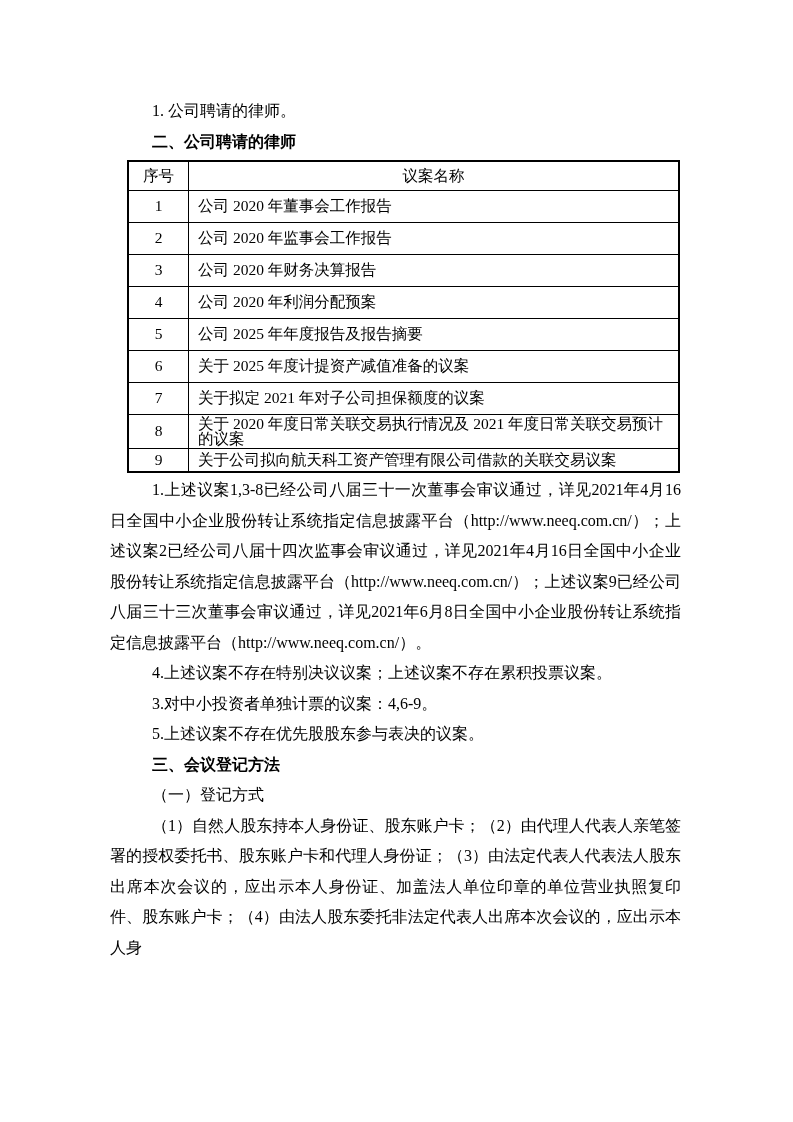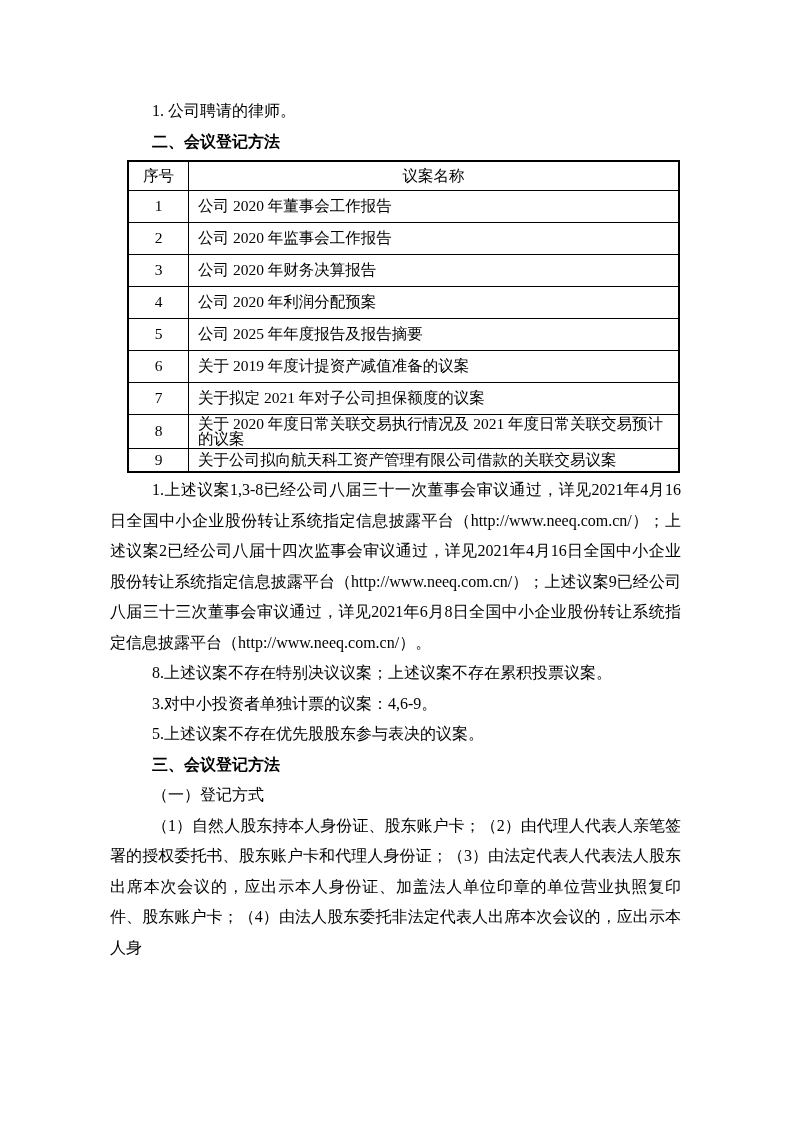--- a/index.html
+++ b/index.html
@@ -54,21 +54,21 @@
   .ptable tr.r9   { height:24px; }
 </style>
 </head>
 <body>
 
 <div class="page">
   <div class="content">
 
     <p>1. 公司聘请的律师。</p>
 
-    <p class="hd">二、会议登记方法</p>
+    <p class="hd">二、公司聘请的律师</p>
 
     <table class="ptable">
       <tbody>
         <tr class="hdr">
           <th class="c-no">序号</th>
           <th class="c-name">议案名称</th>
         </tr>
         <tr>
           <td class="c-no">1</td>
           <td class="c-name">公司 2020 年董事会工作报告</td>
@@ -84,39 +84,39 @@
         <tr>
           <td class="c-no">4</td>
           <td class="c-name">公司 2020 年利润分配预案</td>
         </tr>
         <tr>
           <td class="c-no">5</td>
           <td class="c-name">公司 2025 年年度报告及报告摘要</td>
         </tr>
         <tr>
           <td class="c-no">6</td>
-          <td class="c-name">关于 2019 年度计提资产减值准备的议案</td>
+          <td class="c-name">关于 2025 年度计提资产减值准备的议案</td>
         </tr>
         <tr>
           <td class="c-no">7</td>
           <td class="c-name">关于拟定 2021 年对子公司担保额度的议案</td>
         </tr>
         <tr class="r8">
           <td class="c-no">8</td>
           <td class="c-name">关于 2020 年度日常关联交易执行情况及 2021 年度日常关联交易预计的议案</td>
         </tr>
         <tr class="r9">
           <td class="c-no">9</td>
           <td class="c-name">关于公司拟向航天科工资产管理有限公司借款的关联交易议案</td>
         </tr>
       </tbody>
     </table>
 
     <p>1.上述议案1,3-8已经公司八届三十一次董事会审议通过，详见2021年4月16日全国中小企业股份转让系统指定信息披露平台（http://www.neeq.com.cn/）；上述议案2已经公司八届十四次监事会审议通过，详见2021年4月16日全国中小企业股份转让系统指定信息披露平台（http://www.neeq.com.cn/）；上述议案9已经公司八届三十三次董事会审议通过，详见2021年6月8日全国中小企业股份转让系统指定信息披露平台（http://www.neeq.com.cn/）。</p>
-    <p>8.上述议案不存在特别决议议案；上述议案不存在累积投票议案。</p>
+    <p>4.上述议案不存在特别决议议案；上述议案不存在累积投票议案。</p>
     <p>3.对中小投资者单独计票的议案：4,6-9。</p>
     <p>5.上述议案不存在优先股股东参与表决的议案。</p>
 
     <p class="hd">三、会议登记方法</p>
 
     <p>（一）登记方式</p>
 
     <p>（1）自然人股东持本人身份证、股东账户卡；（2）由代理人代表人亲笔签署的授权委托书、股东账户卡和代理人身份证；（3）由法定代表人代表法人股东出席本次会议的，应出示本人身份证、加盖法人单位印章的单位营业执照复印件、股东账户卡；（4）由法人股东委托非法定代表人出席本次会议的，应出示本人身</p>
 
   </div>

